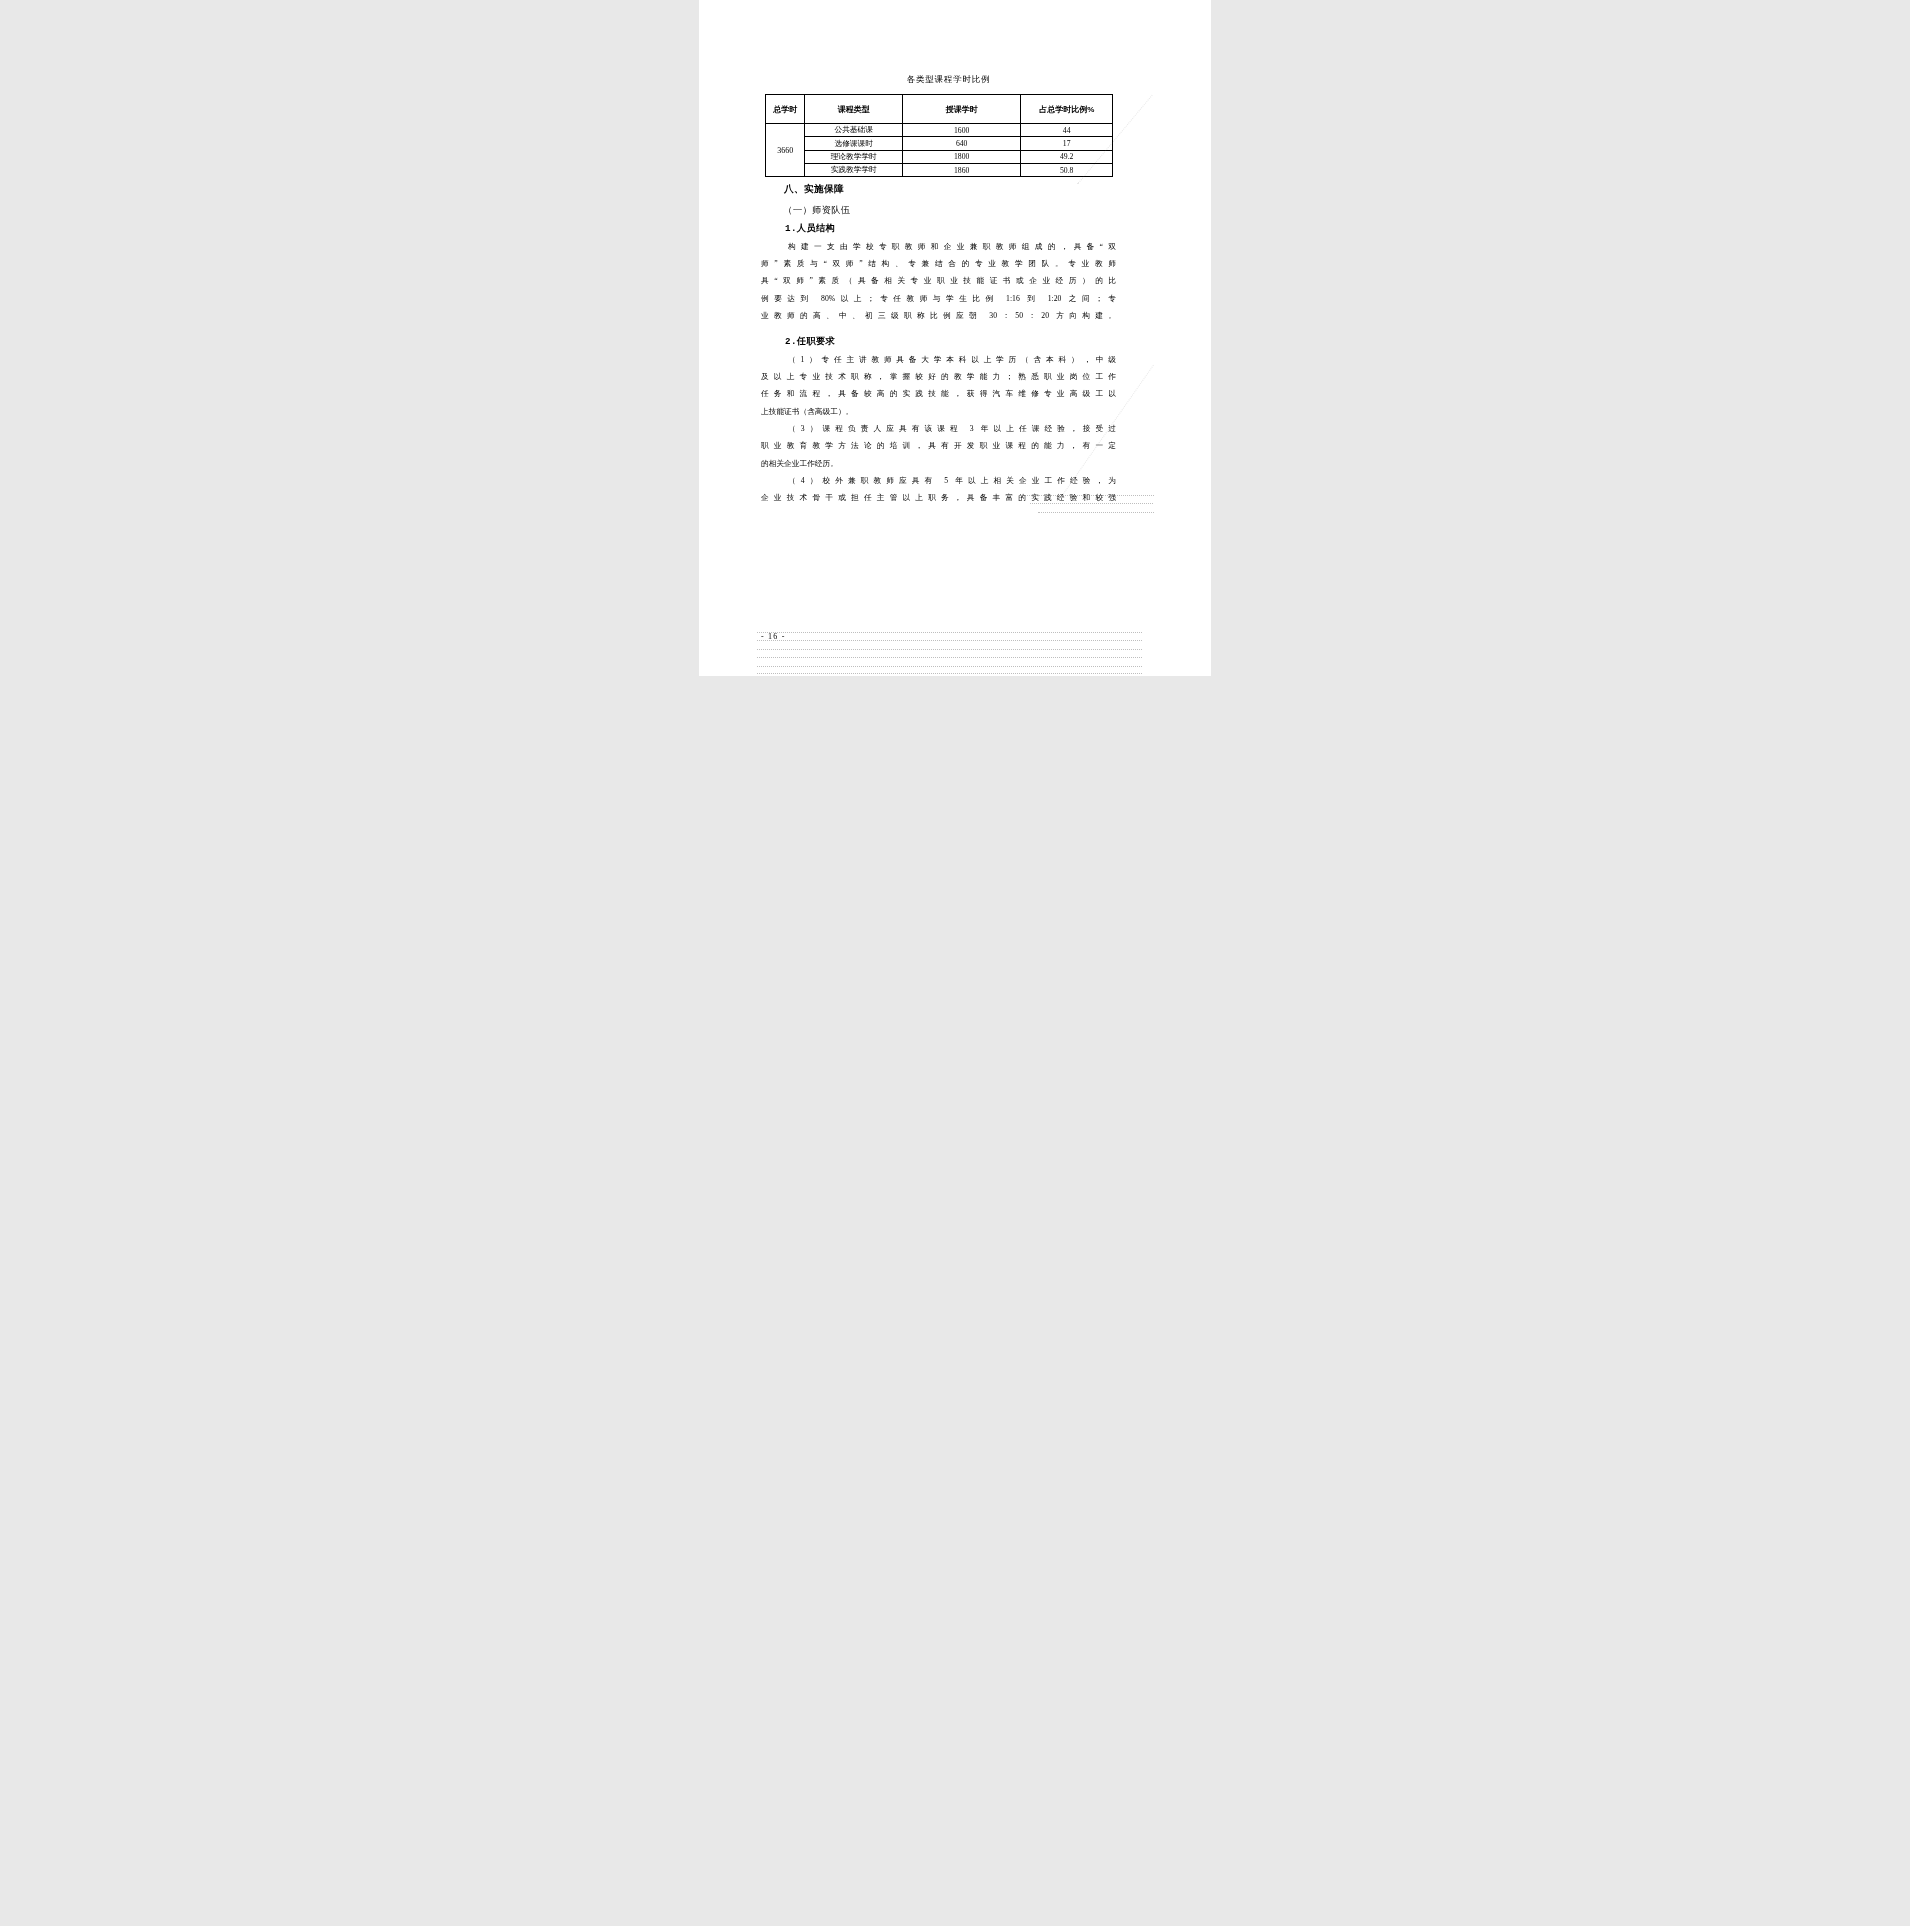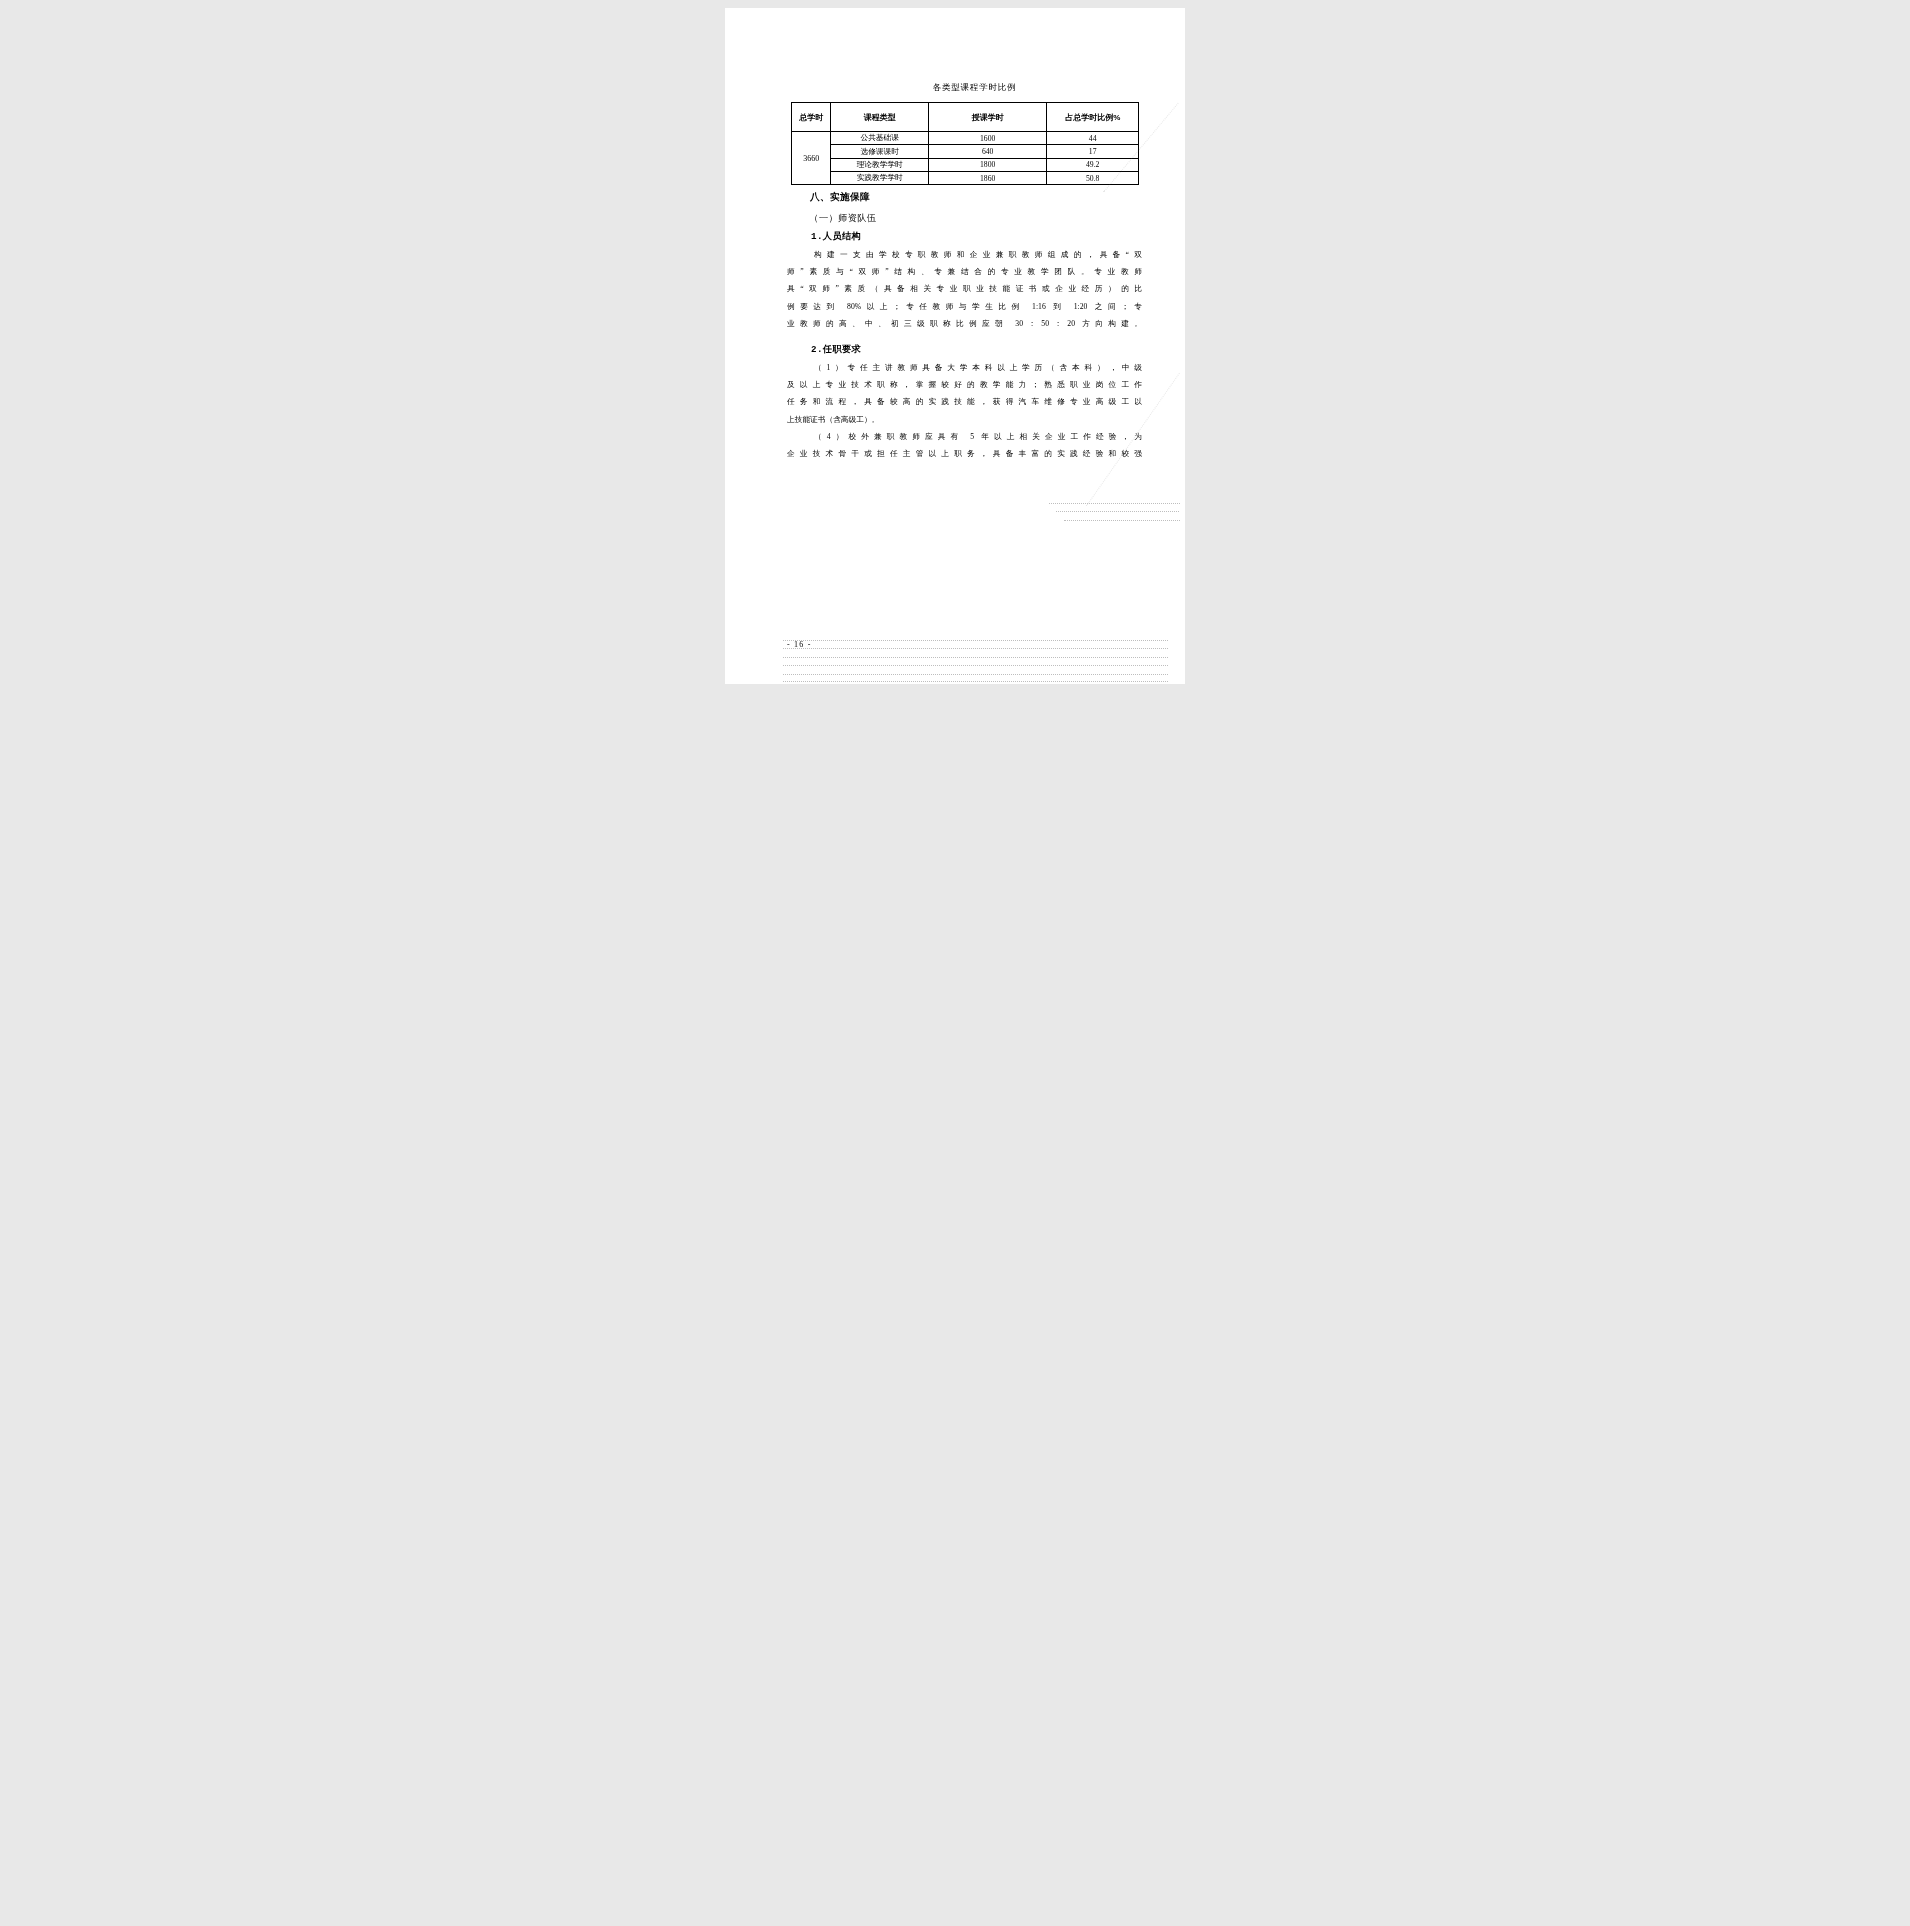--- a/index.html
+++ b/index.html
@@ -1,19 +1,19 @@
 <!DOCTYPE html>
 <html style="font-size:6.2px"><head>
 <meta charset="utf-8">
 <style>
   html,body{margin:0;padding:0;background:#e8e8e8;}
   .page{
     position:relative;
-    width:460px;height:676px;
-    margin:8px auto;
+    width:512px;height:676px;
+    margin:0 auto;
     background:#ffffff;
     color:#000;
     font-family:"Liberation Serif","DejaVu Serif",serif;
     overflow:hidden;
     box-sizing:border-box;
     padding-top:74px;
   }
   .content{
     position:relative;
     margin-left:62px;
@@ -180,20 +180,25 @@
     <div class="h-item more-space">2.任职要求</div>
 
     <div class="para">
       <div class="line indent">（1）专任主讲教师具备大学本科以上学历（含本科），中级</div>
       <div class="line">及以上专业技术职称，掌握较好的教学能力；熟悉职业岗位工作</div>
       <div class="line">任务和流程，具备较高的实践技能，获得汽车维修专业高级工以</div>
       <div class="line short">上技能证书（含高级工）。</div>
     </div>
 
 
+    <div class="para tight">
+      <div class="line indent">（3）课程负责人应具有该课程 3 年以上任课经验，接受过</div>
+      <div class="line">职业教育教学方法论的培训，具有开发职业课程的能力，有一定</div>
+      <div class="line short">的相关企业工作经历。</div>
+    </div>
 
     <div class="para tight">
       <div class="line indent">（4）校外兼职教师应具有 5 年以上相关企业工作经验，为</div>
       <div class="line">企业技术骨干或担任主管以上职务，具备丰富的实践经验和较强</div>
     </div>
 
   </div>
 
   <div class="page-number">- 16 -</div>
 

